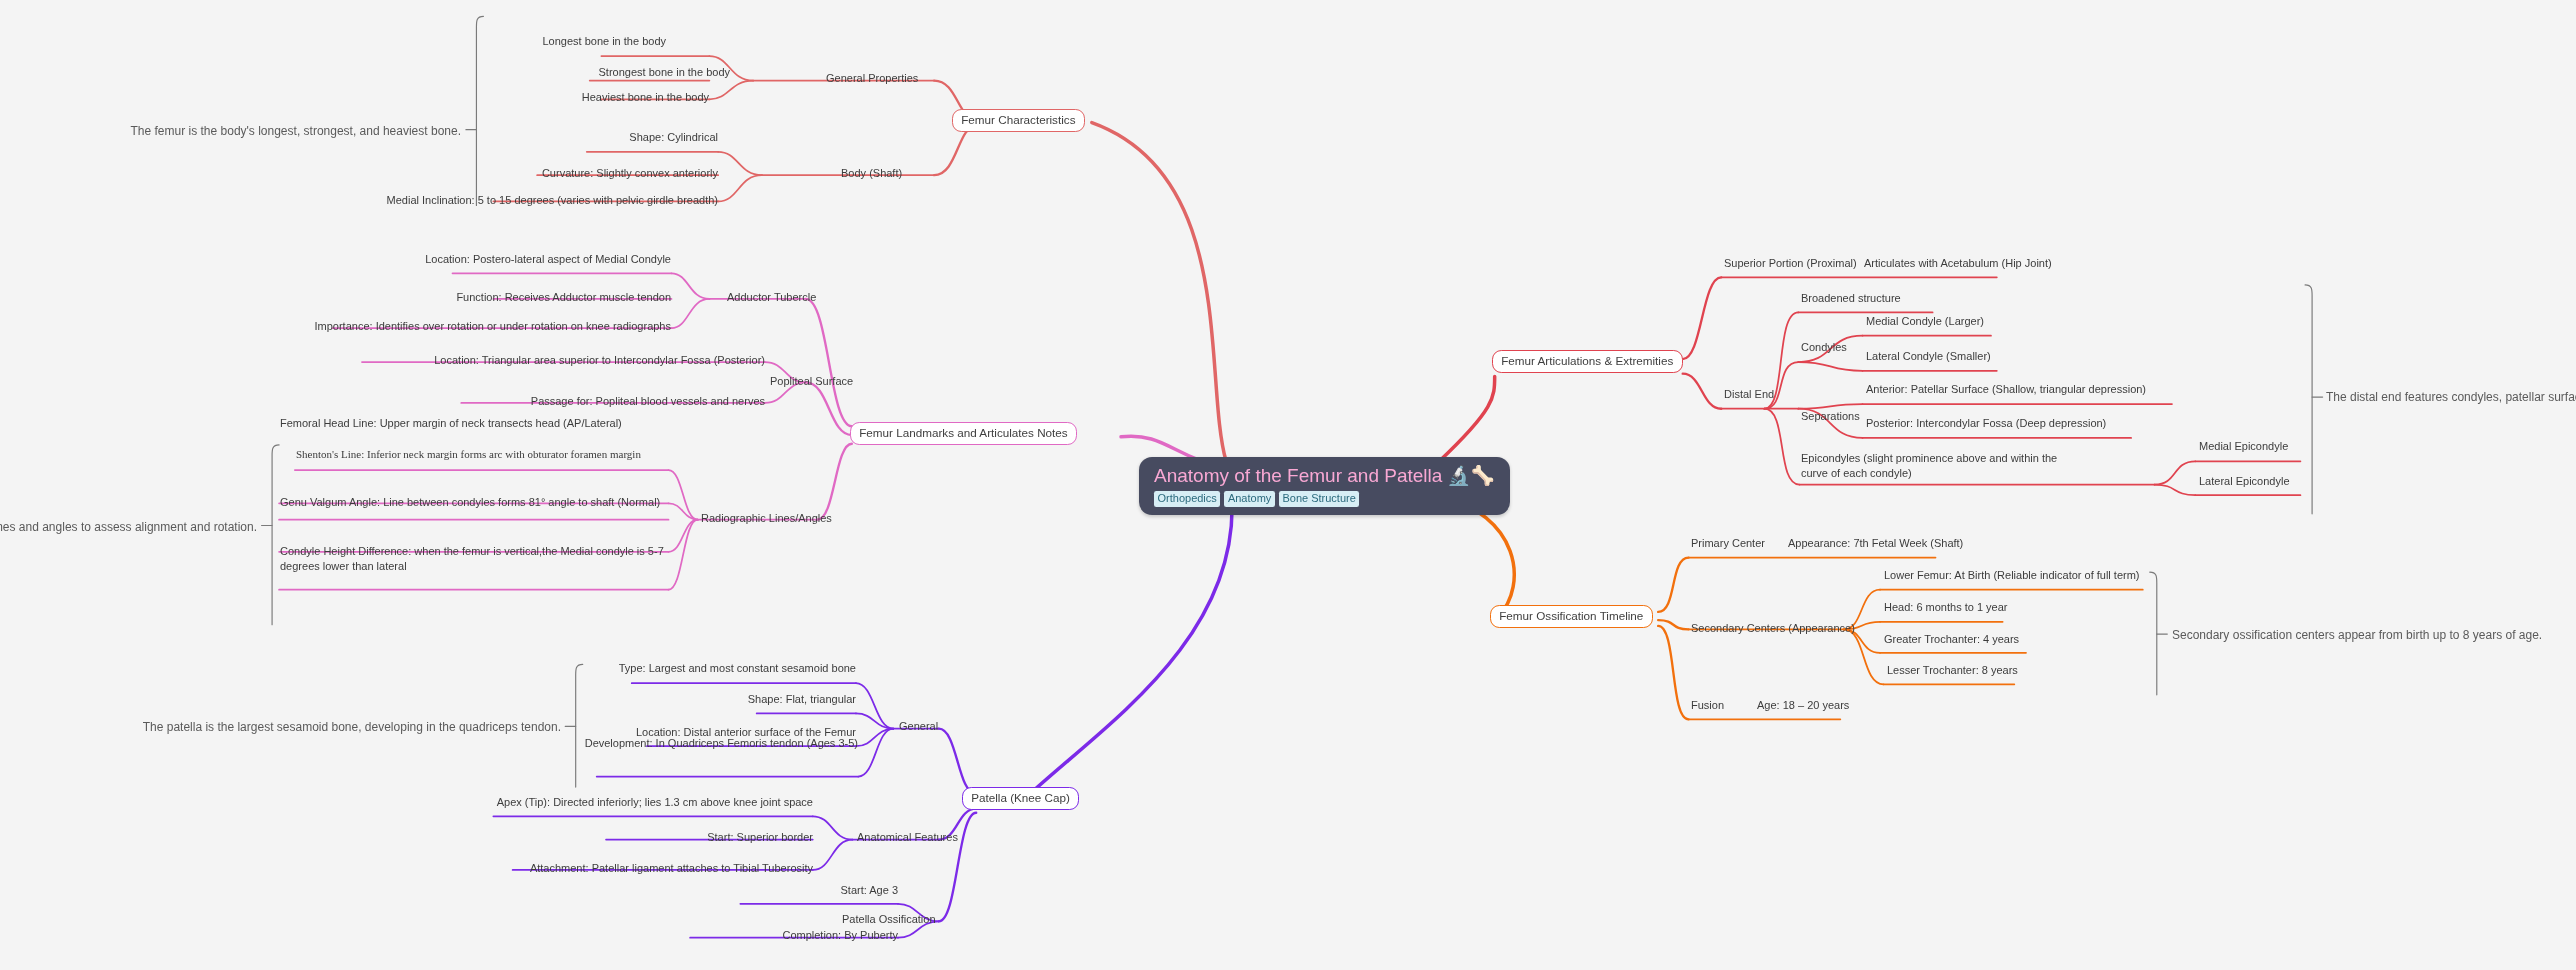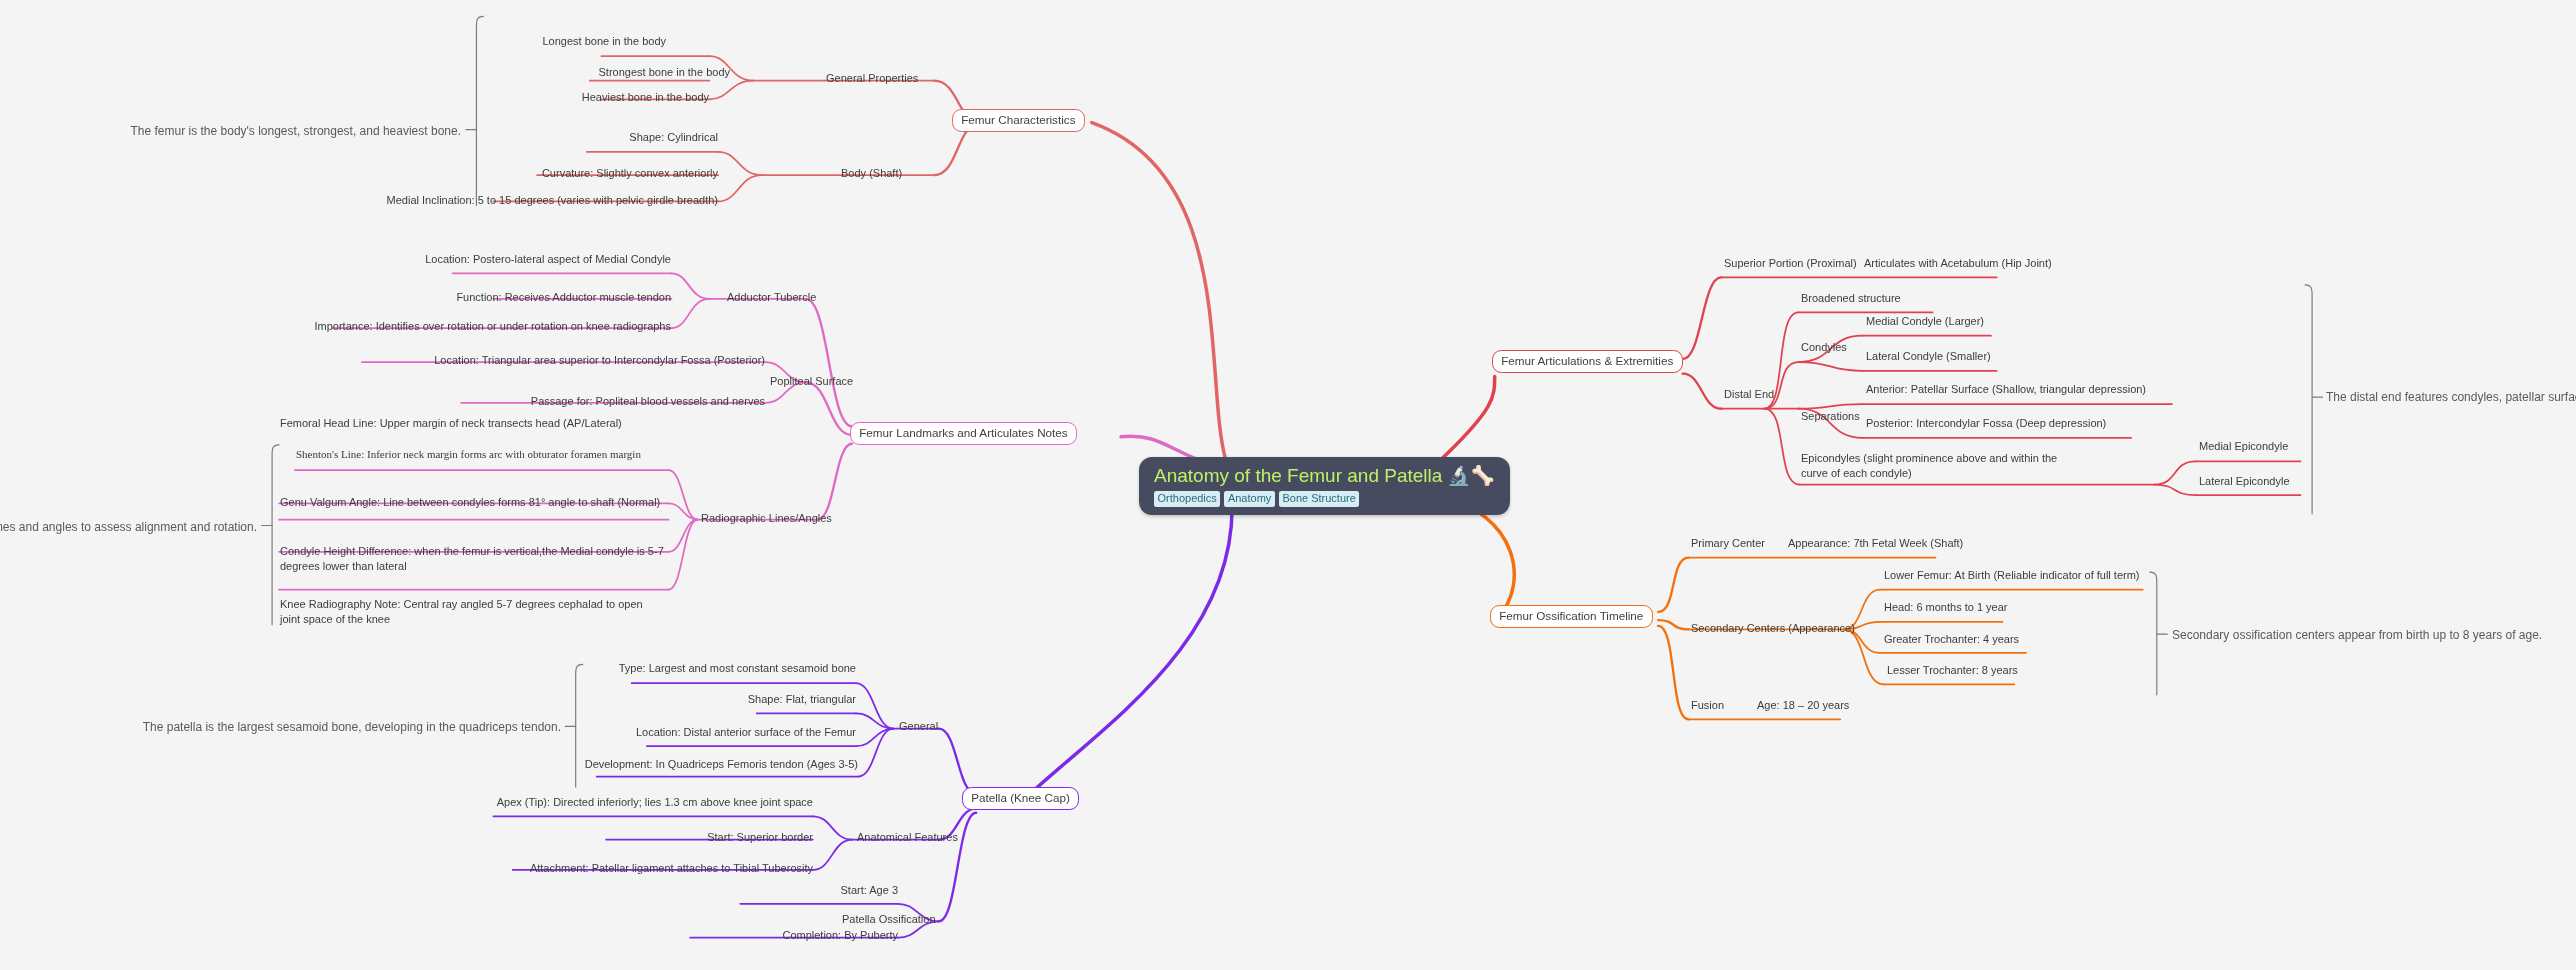--- a/index.html
+++ b/index.html
@@ -18,21 +18,21 @@
   .root{
     position:absolute;
     background:#474b60;
     border-radius:13px;
     padding:9.3px 15px 8.2px 15px;
     box-shadow:0 1.2px 3.5px rgba(0,0,0,.18);
     display:flex;flex-direction:column;gap:5.3px;
     align-items:flex-start;
   }
   .root-title{
-    color:#bef264;font-size:19px;line-height:1;white-space:nowrap;font-weight:400;
+    color:#f9a8d4;font-size:19px;line-height:1;white-space:nowrap;font-weight:400;
   }
   .root-tags{display:flex;gap:4.1px;}
   .tag{
     background:#d7eef5;color:#2b6a7d;border-radius:2.3px;
     font-size:11px;line-height:1;padding:2.3px 3.5px 2.9px 3.5px;white-space:nowrap;
   }
 
   
   .pill{
     position:absolute;
@@ -247,21 +247,20 @@
 
   <div class="lbl" style="left:770px;top:374px;">Popliteal Surface</div>
   <div class="lbl" style="left:765px;top:353px;text-align:right;transform:translateX(-100%);">Location: Triangular area superior to Intercondylar Fossa (Posterior)</div>
   <div class="lbl" style="left:765px;top:394px;text-align:right;transform:translateX(-100%);">Passage for: Popliteal blood vessels and nerves</div>
 
   <div class="lbl" style="left:701px;top:511px;">Radiographic Lines/Angles</div>
   <div class="lbl" style="left:280px;top:416px;width:385px;">Femoral Head Line: Upper margin of neck transects head (AP/Lateral)</div>
   <div class="lbl wrap" style="left:296px;top:447px;width:385px;font-family:Liberation Serif, serif;">Shenton's Line: Inferior neck margin forms arc with obturator foramen margin</div>
   <div class="lbl wrap" style="left:280px;top:495px;width:385px;">Genu Valgum Angle: Line between condyles forms 81° angle to shaft (Normal)</div>
   <div class="lbl wrap" style="left:280px;top:544px;width:385px;">Condyle Height Difference: when the femur is vertical,the Medial condyle is 5-7 degrees lower than lateral</div>
-  <div class="lbl wrap" style="left:280px;top:597px;width:385px;">Knee Radiography Note: Central ray angled 5-7 degrees cephalad to open joint space of the knee</div>
 
   <div class="note" style="left:257px;top:520px;text-align:right;transform:translateX(-100%);">use specific lines and angles to assess alignment and rotation.</div>
 
   <div class="pill c-crimson" style="left:1492px;top:350px;">Femur Articulations &amp; Extremities</div>
 
   <div class="lbl" style="left:1724px;top:256px;">Superior Portion (Proximal)</div>
   <div class="lbl" style="left:1864px;top:256px;">Articulates with Acetabulum (Hip Joint)</div>
 
   <div class="lbl" style="left:1724px;top:387px;">Distal End</div>
   <div class="lbl" style="left:1801px;top:291px;">Broadened structure</div>
@@ -295,21 +294,21 @@
   <div class="lbl" style="left:1757px;top:698px;">Age: 18 – 20 years</div>
 
   <div class="note" style="left:2172px;top:628px;">Secondary ossification centers appear from birth up to 8 years of age.</div>
 
   <div class="pill c-purple" style="left:962px;top:787px;">Patella (Knee Cap)</div>
 
   <div class="lbl" style="left:899px;top:719px;">General</div>
   <div class="lbl" style="left:856px;top:661px;text-align:right;transform:translateX(-100%);">Type: Largest and most constant sesamoid bone</div>
   <div class="lbl" style="left:856px;top:692px;text-align:right;transform:translateX(-100%);">Shape: Flat, triangular</div>
   <div class="lbl" style="left:856px;top:725px;text-align:right;transform:translateX(-100%);">Location: Distal anterior surface of the Femur</div>
-  <div class="lbl" style="left:858px;top:757px;text-align:right;transform:translateX(-100%);">Development: In Quadriceps Femoris tendon (Ages 3-5)</div>
+  <div class="lbl" style="left:858px;top:736px;text-align:right;transform:translateX(-100%);">Development: In Quadriceps Femoris tendon (Ages 3-5)</div>
 
   <div class="lbl" style="left:857px;top:830px;">Anatomical Features</div>
   <div class="lbl" style="left:813px;top:795px;text-align:right;transform:translateX(-100%);">Apex (Tip): Directed inferiorly; lies 1.3 cm above knee joint space</div>
   <div class="lbl" style="left:813px;top:830px;text-align:right;transform:translateX(-100%);">Start: Superior border</div>
   <div class="lbl" style="left:813px;top:861px;text-align:right;transform:translateX(-100%);">Attachment: Patellar ligament attaches to Tibial Tuberosity</div>
 
   <div class="lbl" style="left:842px;top:912px;">Patella Ossification</div>
   <div class="lbl" style="left:898px;top:883px;text-align:right;transform:translateX(-100%);">Start: Age 3</div>
   <div class="lbl" style="left:898px;top:928px;text-align:right;transform:translateX(-100%);">Completion: By Puberty</div>
 

